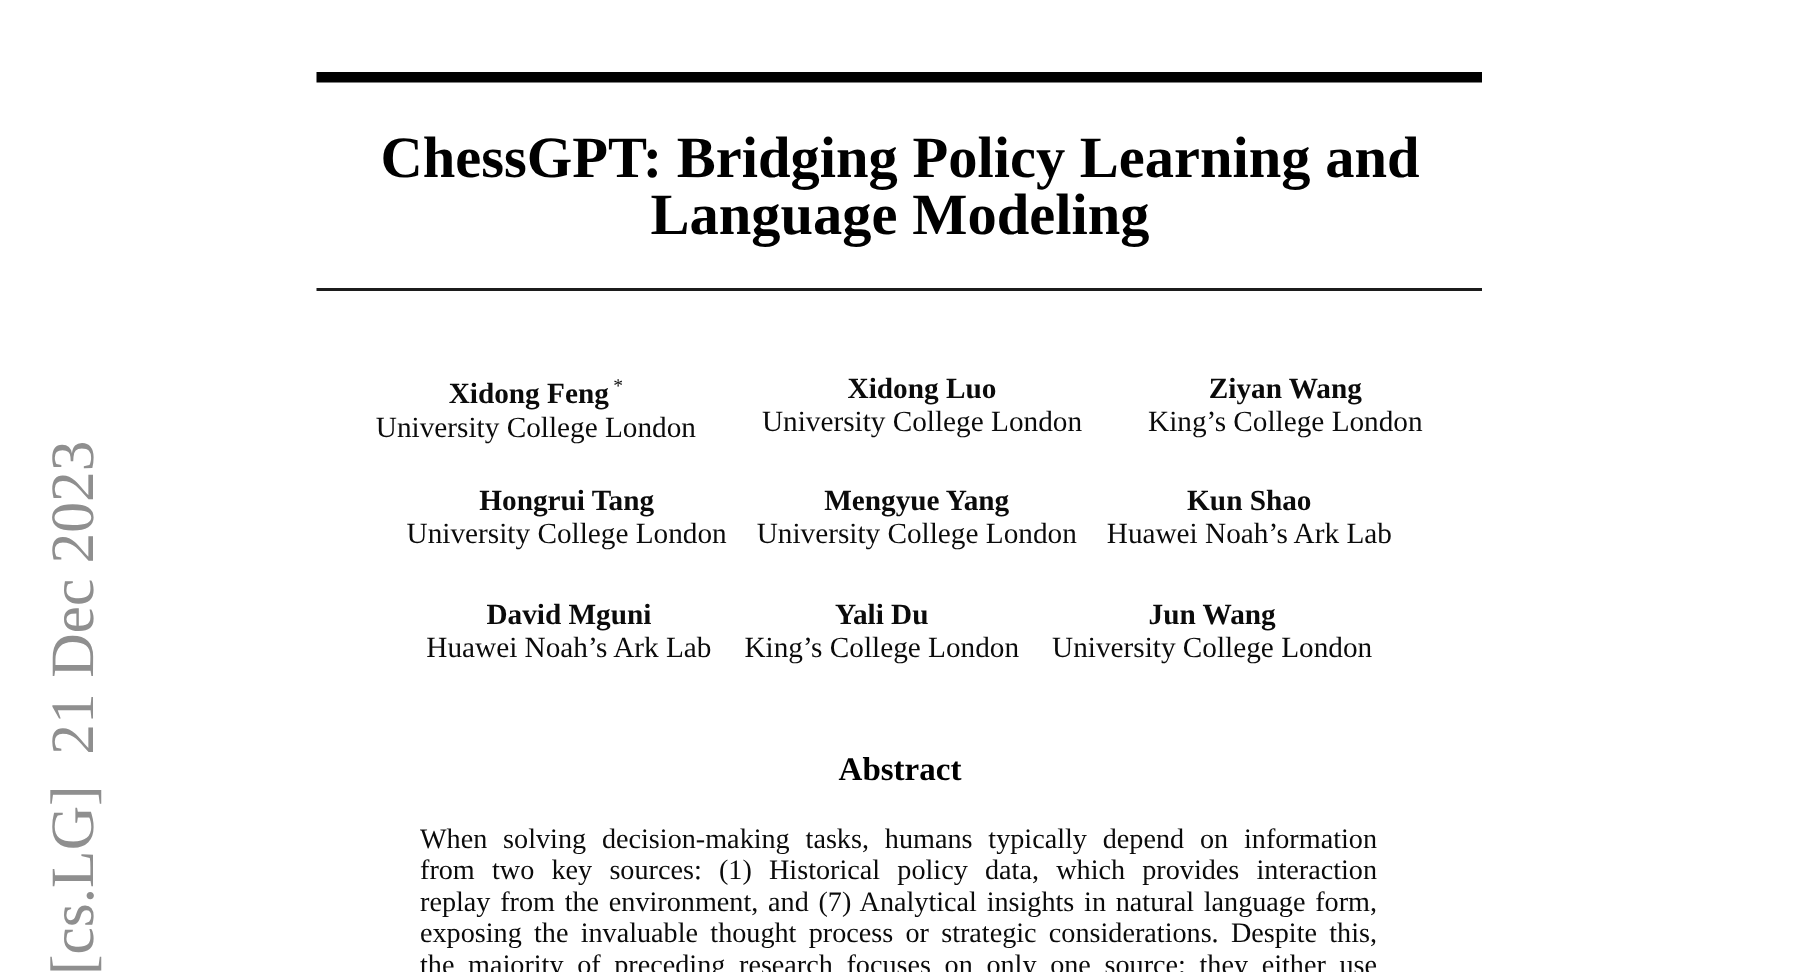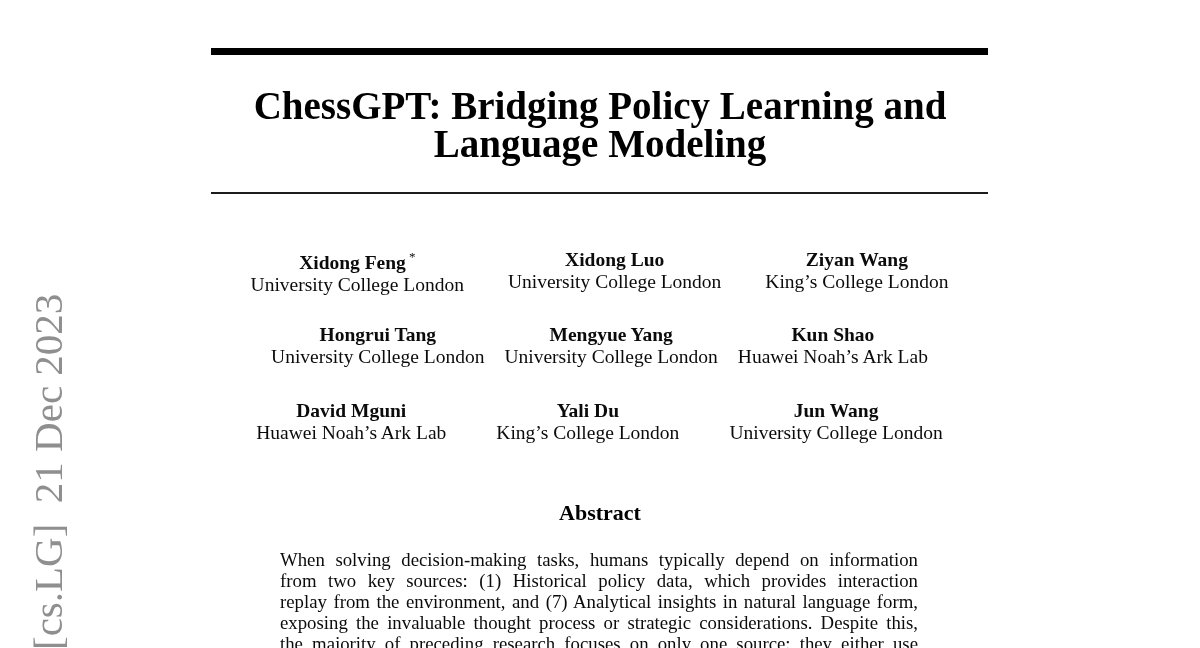--- a/index.html
+++ b/index.html
@@ -55,21 +55,21 @@
   .authors-row {
     position: absolute;
     left: 211px;
     width: 777px;
     display: flex;
     justify-content: center;
     align-items: center;
   }
   .row-1 { top: 246px; gap: 44px; }
   .row-2 { top: 324px; gap: 20px; }
-  .row-3 { top: 400px; gap: 50px; }
+  .row-3 { top: 400px; gap: 22px; }
   .author-cell {
     text-align: center;
     font-size: 19.5px;
     line-height: 22px;
     white-space: nowrap;
   }
   .author-name { font-weight: bold; }
   .author-note {
     font-weight: normal;
     font-size: 13px;

